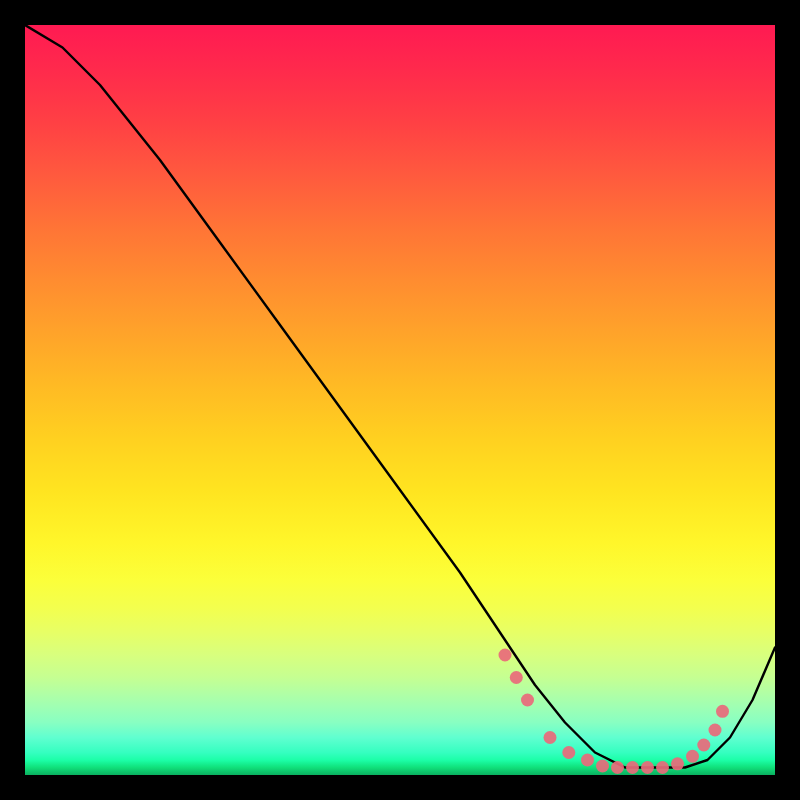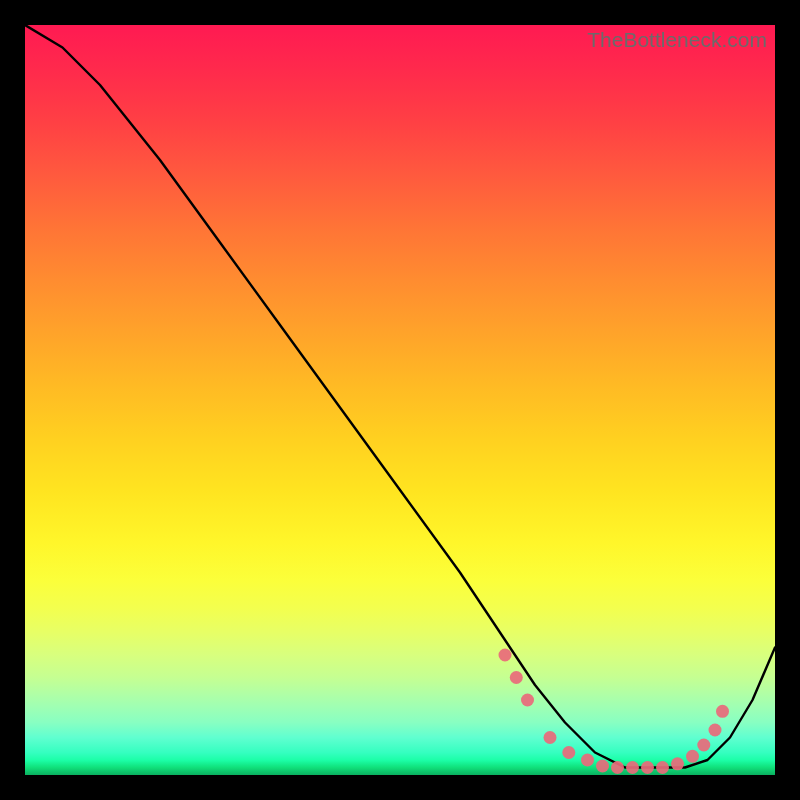--- a/index.html
+++ b/index.html
@@ -78,21 +78,20 @@
   .dots circle {
     fill: #e96a7b;
     opacity: 0.92;
   }
 </style>
 </head>
 <body>
 
 <div class="frame">
   <div class="plot">
-    <div class="watermark">TheBottleneck.com</div>
 
     <svg class="curve" viewBox="0 0 750 750" preserveAspectRatio="none">
       <path id="main-curve" class="curve-path" d="M0.0 0.0 L37.5 22.5 L75.0 60.0 L135.0 135.0 L195.0 217.5 L255.0 300.0 L315.0 382.5 L375.0 465.0 L435.0 547.5 L480.0 615.0 L510.0 660.0 L540.0 697.5 L570.0 727.5 L600.0 742.5 L630.0 742.5 L660.0 742.5 L682.5 735.0 L705.0 712.5 L727.5 675.0 L750.0 622.5"></path>
       <g id="marker-group" class="dots">
           <circle cx="480.0" cy="630.0" r="6.5"></circle>
           <circle cx="491.3" cy="652.5" r="6.5"></circle>
           <circle cx="502.5" cy="675.0" r="6.5"></circle>
           <circle cx="525.0" cy="712.5" r="6.5"></circle>
           <circle cx="543.8" cy="727.5" r="6.5"></circle>
           <circle cx="562.5" cy="735.0" r="6.5"></circle>

